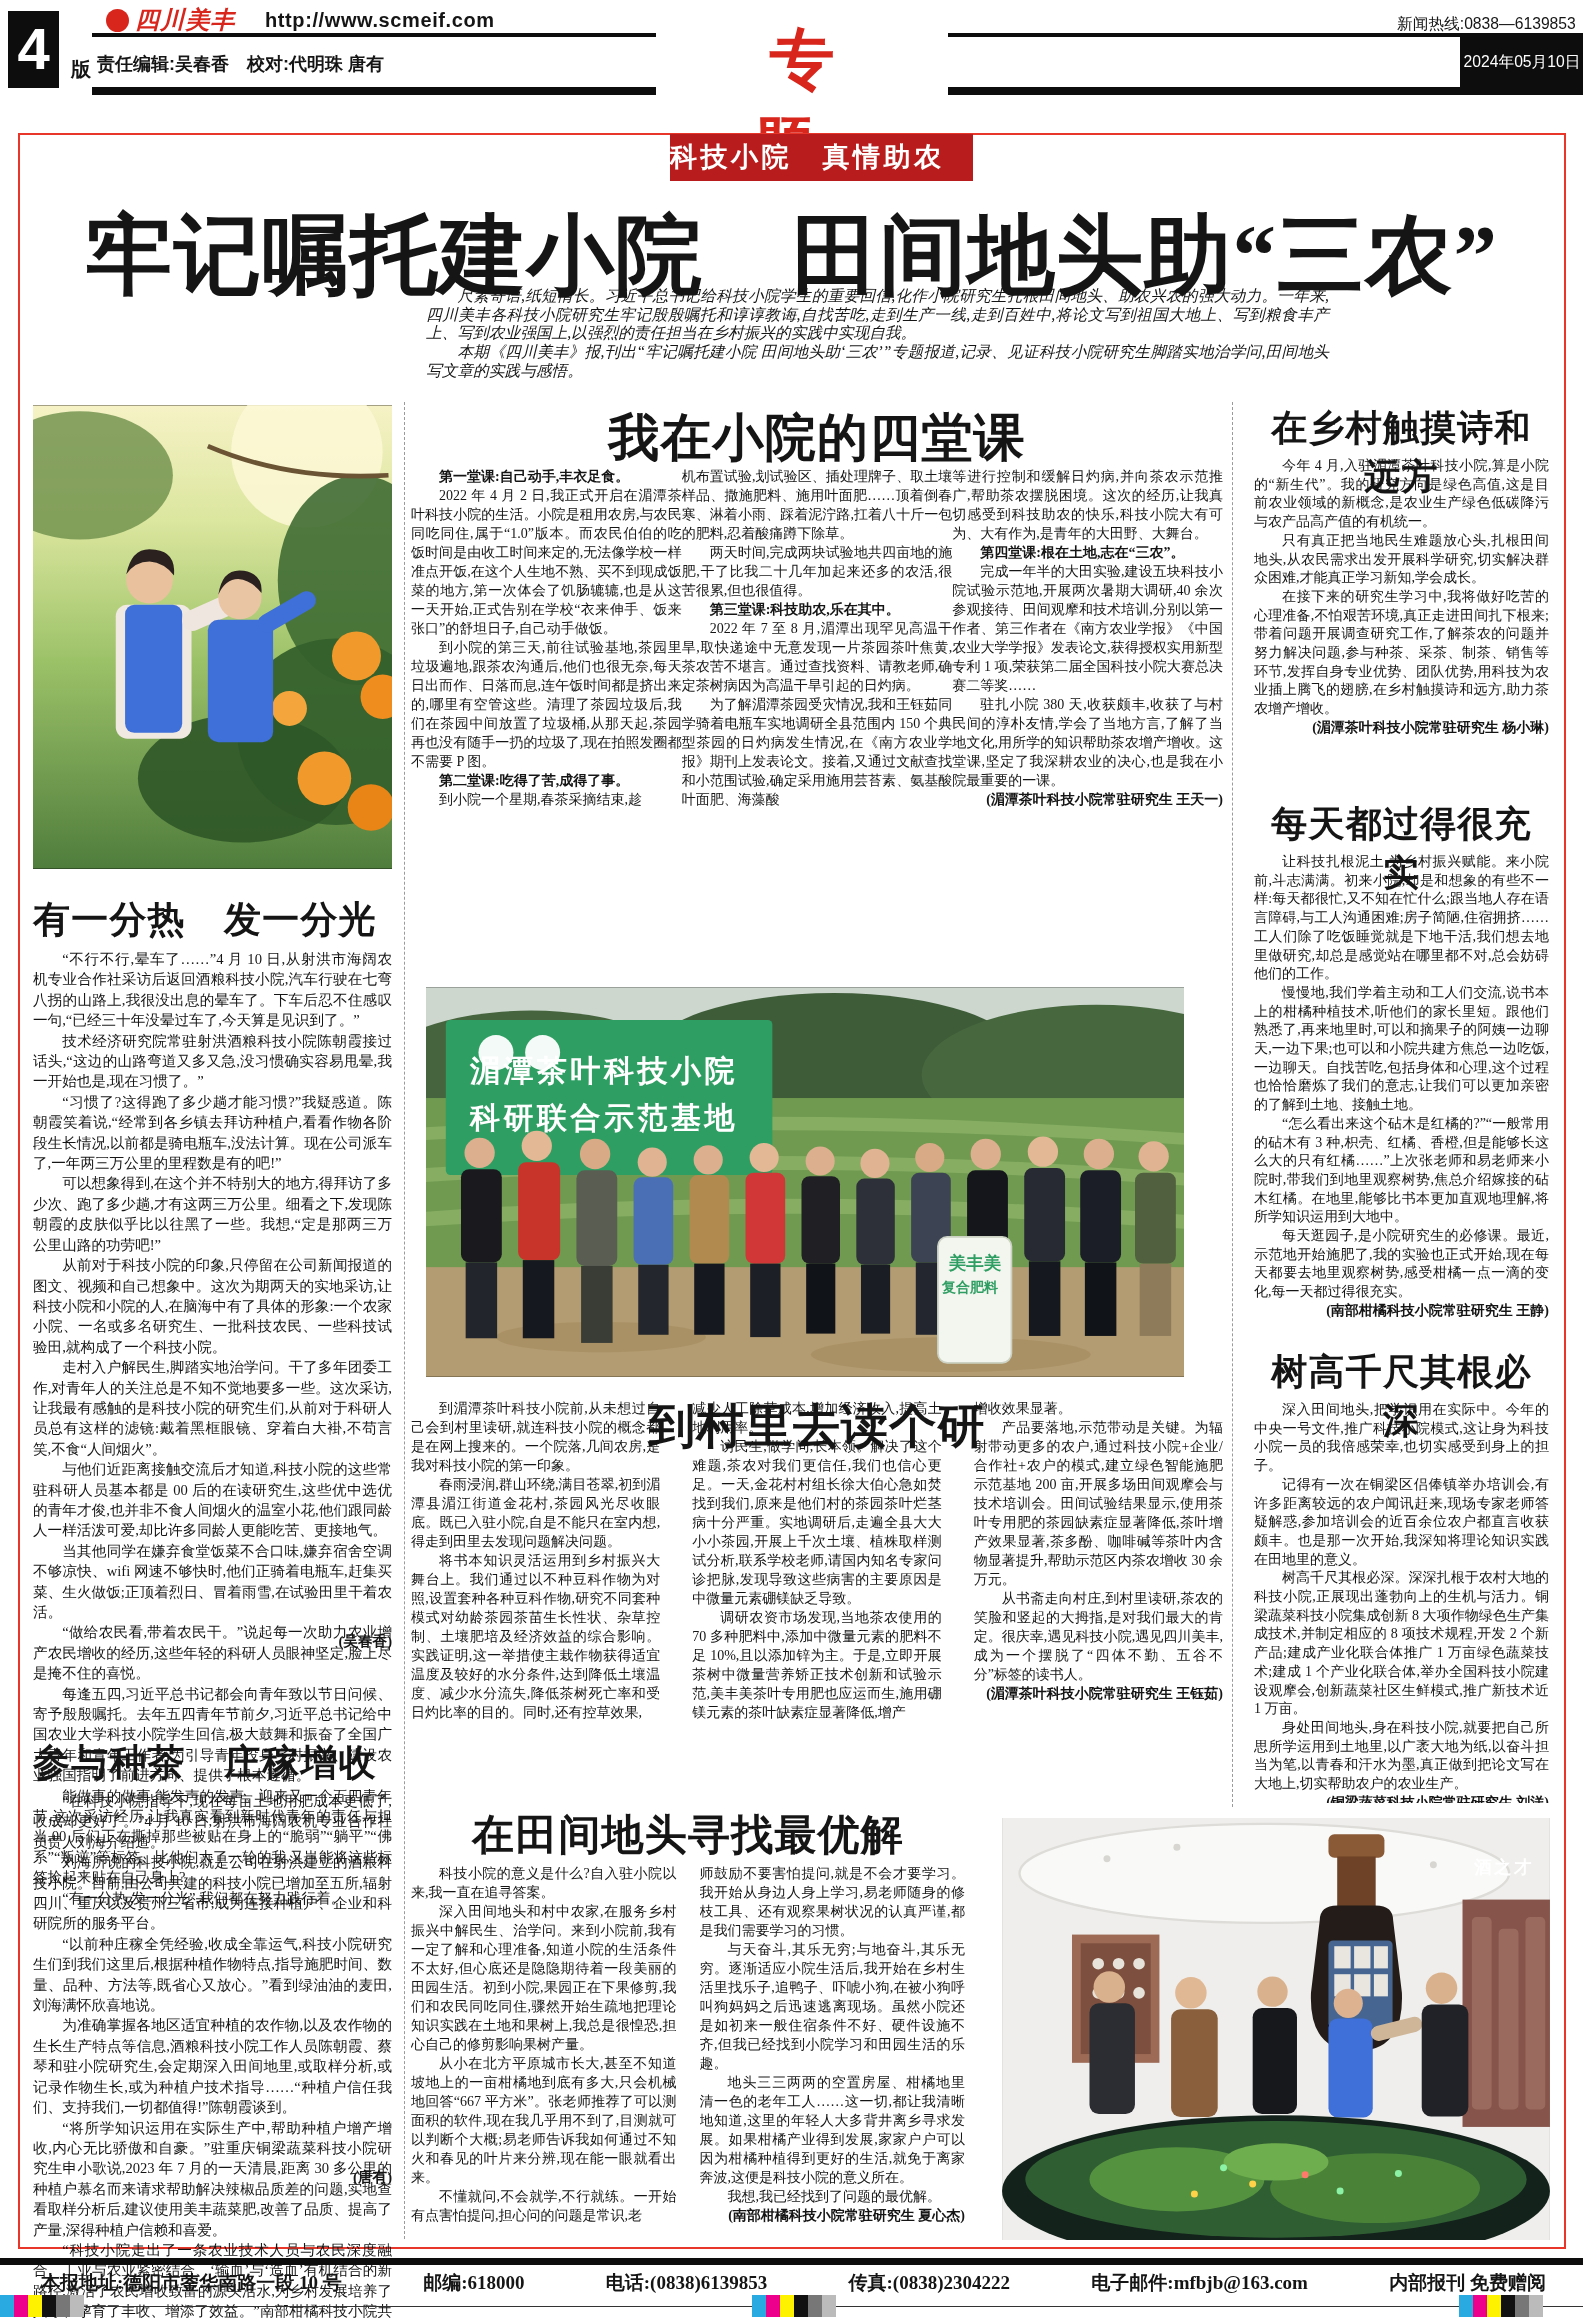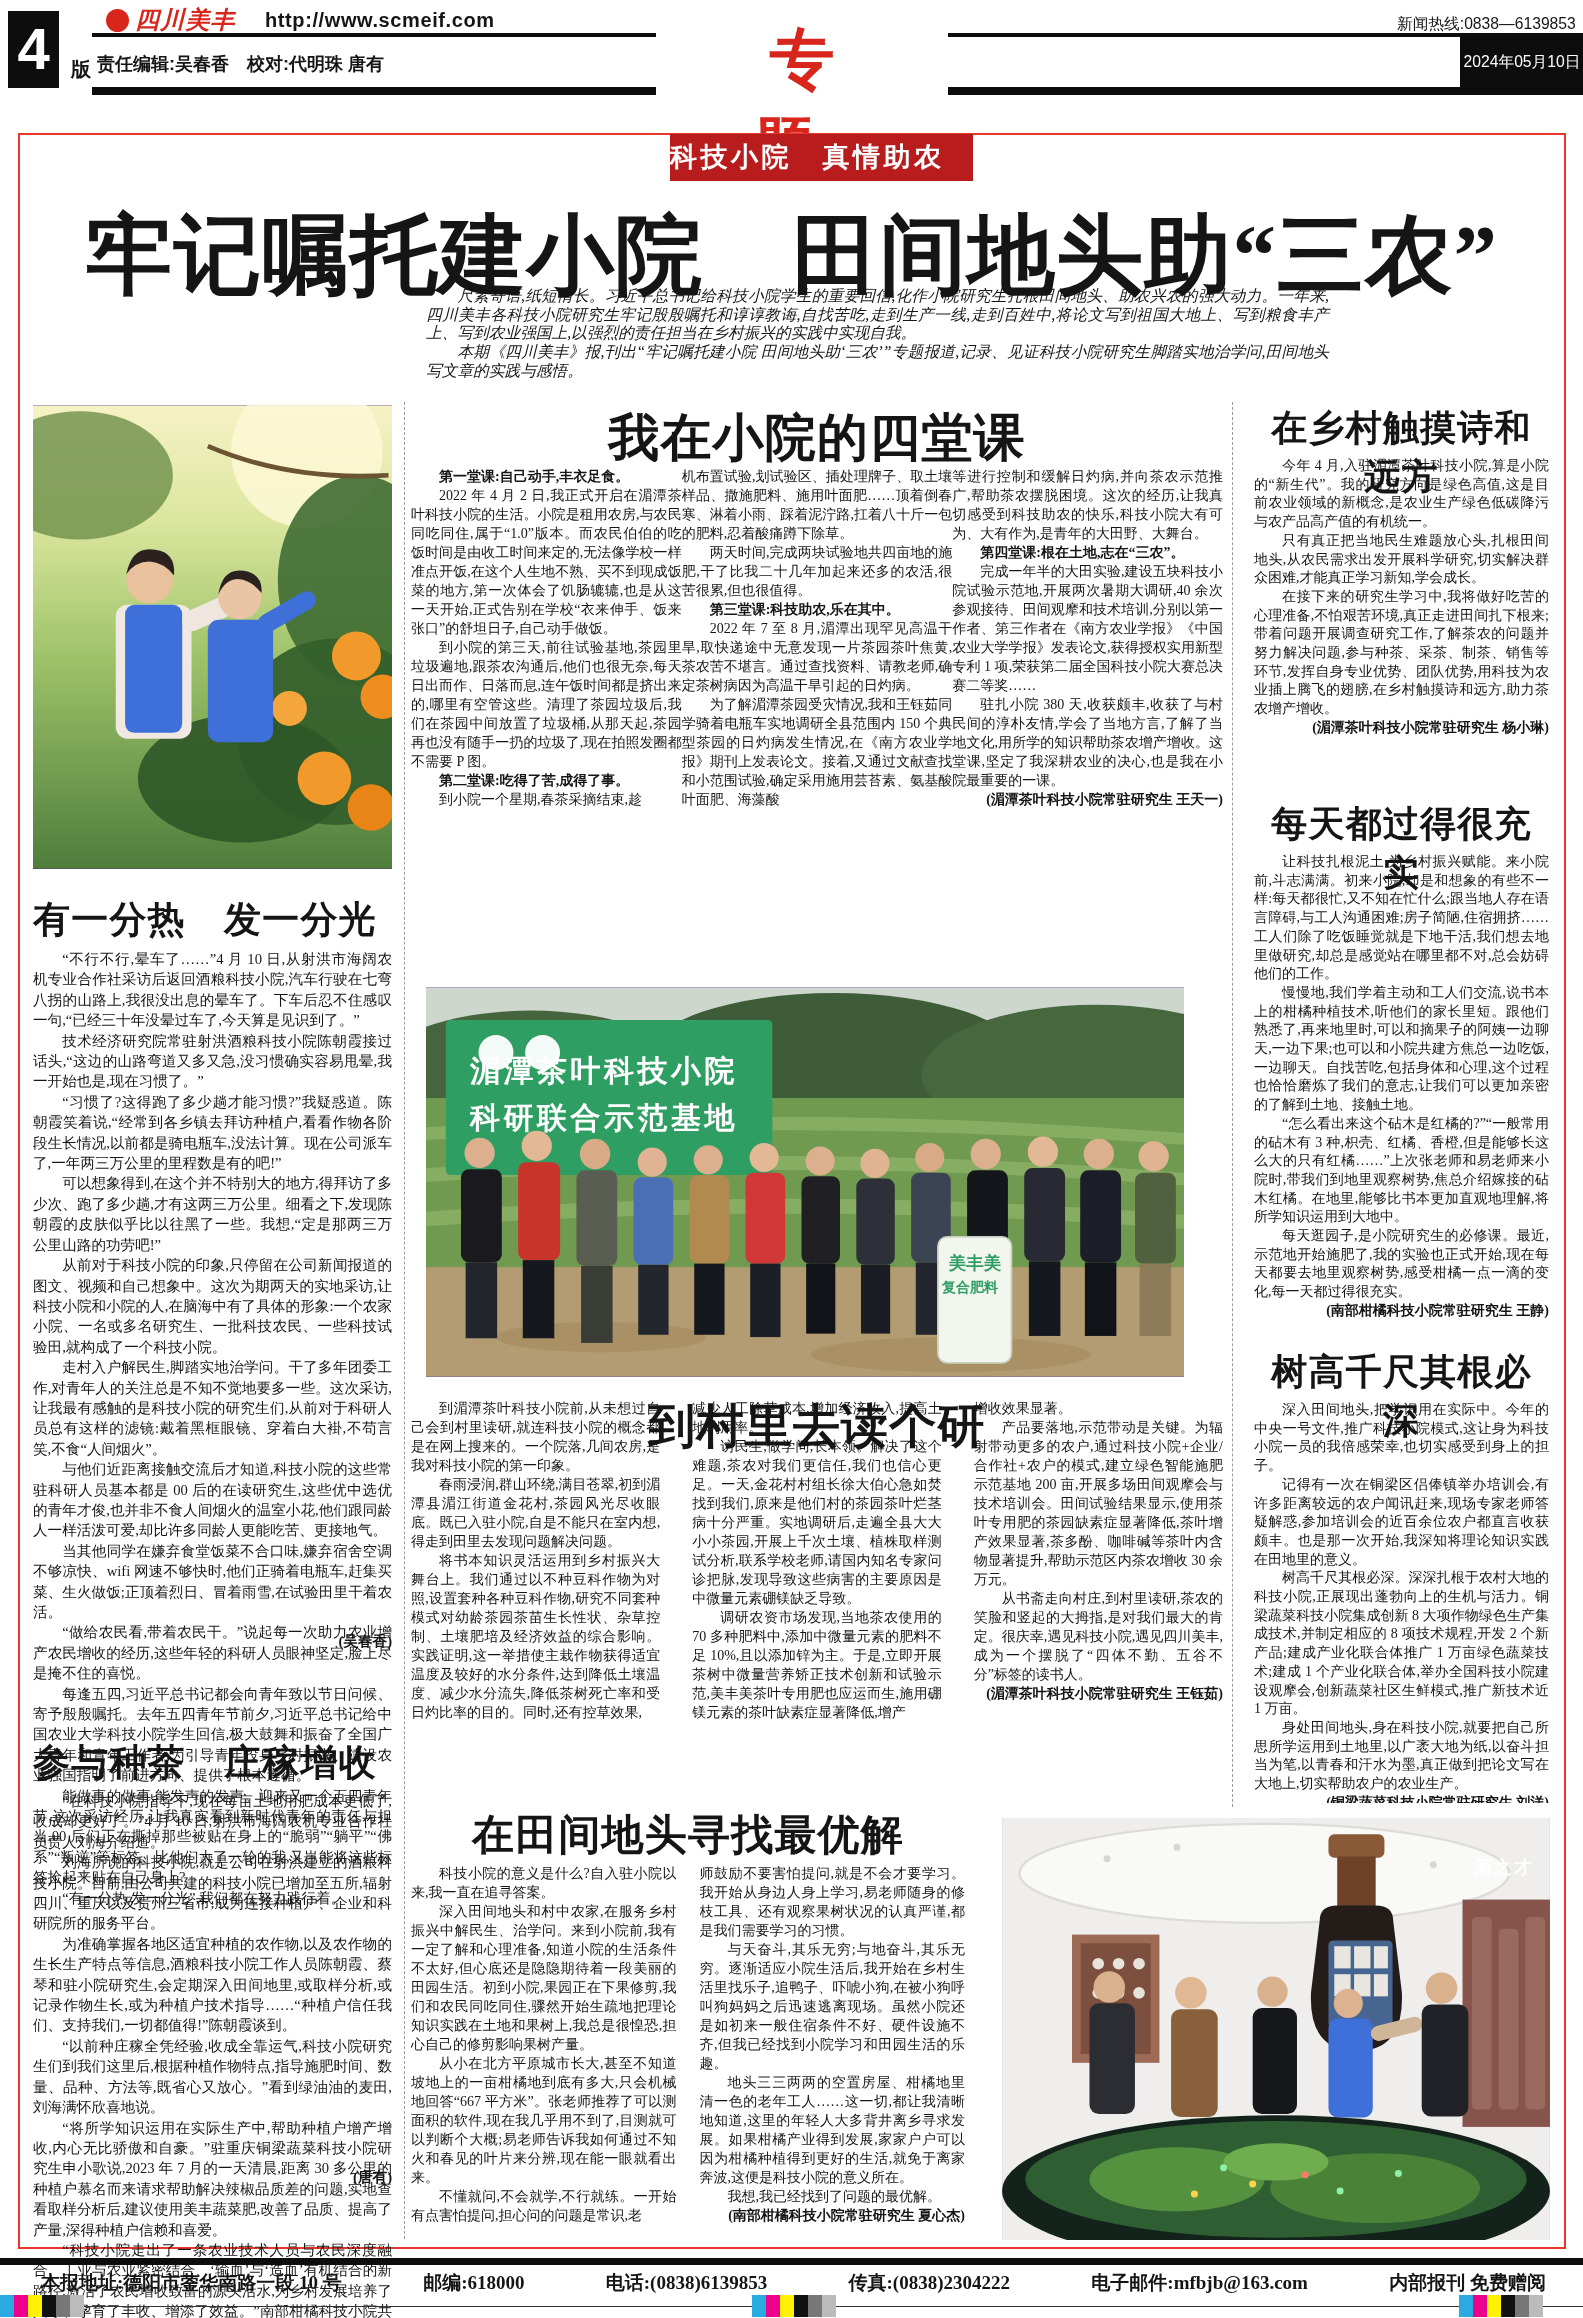--- a/index.html
+++ b/index.html
@@ -35,21 +35,21 @@
   .sig{text-align:right;font-weight:bold}
   .divider{width:0;border-left:1.2px dashed #9a9a9a}
   
   .lcol{font-size:14.6px;line-height:20.4px}
   
   .cols{display:flex}
   .cols .c{flex:1;overflow:hidden}
   .mid{font-size:14px;line-height:19px}
   
   .rcol{font-size:14px;line-height:18.7px}
-  .photo{overflow:hidden;background:#4c1d95}
+  .photo{overflow:hidden;background:#000000}
   .photo svg{display:block}
   .overlay{position:absolute;color:#fff;font-weight:bold;font-family:"Liberation Sans","DejaVu Sans",sans-serif}
   
   .footer-bar{left:0;top:2258px;width:1584px;height:7px;background:#0d0d0d}
   .footer-row{left:41px;top:2270px;width:1505px;display:flex;justify-content:space-between;font-size:19px;font-weight:bold}
   .regline{left:0;top:2306px;width:1584px;height:1.2px;background:#333}
   .reggroup{top:2295px;display:flex}
   .reggroup i{display:block;width:14px;height:22px}
 </style>
 </head>
@@ -131,22 +131,22 @@
     <p>每逢五四,习近平总书记都会向青年致以节日问候、寄予殷殷嘱托。去年五四青年节前夕,习近平总书记给中国农业大学科技小院学生回信,极大鼓舞和振奋了全国广大青年和青年工作者,为引导青年投身乡村振兴、建设农业强国指明了前进方向、提供了根本遵循。</p>
     <p>能做事的做事,能发声的发声。迎来又一个五四青年节,这次采访经历,让我真实看到新时代青年的责任与担当,00 后们正在撕掉那些被贴在身上的“脆弱”“躺平”“佛系”“叛逆”等标签。比他们大了一轮的我,又岂能将这些标签捡起来贴在自己身上?</p>
     <p>“有一分热,发一分光”,我们都在努力践行着。</p>
   </div>
 <div class="abs sig lcol" style="left:33px;top:1631px;width:359px">(吴春香)</div>
 
 <div class="abs atitle" style="left:33px;top:1738px;width:359px;font-size:37px">参与种茶　庄稼增收</div>
 <div class="abs bodytext lcol" style="left:33px;top:1791px;width:359px;height:373px">
     <p>“在科技小院指导下,现在每亩土地用肥成本更低了,收成却更好了。”4 月 10 日,射洪市海阔农机专业合作社负责人刘海介绍道。</p>
     <p>刘海所说的科技小院,就是公司在射洪建立的酒粮科技小院。目前,由公司共建的科技小院已增加至五所,辐射四川、重庆以及贵州三省市,成为连接种植户、企业和科研院所的服务平台。</p>
+    <p>“以前种庄稼全凭经验,收成全靠运气,科技小院研究生们到我们这里后,根据种植作物特点,指导施肥时间、数量、品种、方法等,既省心又放心。”看到绿油油的麦田,刘海满怀欣喜地说。</p>
     <p>为准确掌握各地区适宜种植的农作物,以及农作物的生长生产特点等信息,酒粮科技小院工作人员陈朝霞、蔡琴和驻小院研究生,会定期深入田间地里,或取样分析,或记录作物生长,或为种植户技术指导……“种植户信任我们、支持我们,一切都值得!”陈朝霞谈到。</p>
-    <p>“以前种庄稼全凭经验,收成全靠运气,科技小院研究生们到我们这里后,根据种植作物特点,指导施肥时间、数量、品种、方法等,既省心又放心。”看到绿油油的麦田,刘海满怀欣喜地说。</p>
     <p>“将所学知识运用在实际生产中,帮助种植户增产增收,内心无比骄傲和自豪。”驻重庆铜梁蔬菜科技小院研究生申小歌说,2023 年 7 月的一天清晨,距离 30 多公里的种植户慕名而来请求帮助解决辣椒品质差的问题,实地查看取样分析后,建议使用美丰蔬菜肥,改善了品质、提高了产量,深得种植户信赖和喜爱。</p>
     <p>“科技小院走出了一条农业技术人员与农民深度融合、工业与农业紧密结合、‘输血’与‘造血’有机结合的新路径,激活了农民增收致富的源头活水,为乡村发展培养了人才、孕育了丰收、增添了效益。”南部柑橘科技小院共建方负责人焦国立如是说。</p>
   </div>
 <div class="abs sig lcol" style="left:33px;top:2167px;width:359px">(唐有)</div>
 
 <div class="abs atitle" style="left:411px;top:404px;width:812px;text-align:center;font-size:51px">我在小院的四堂课</div>
 <div class="abs cols mid" style="left:411px;top:467px;width:812px;height:513px;">
   <div class="c bodytext">
       <p class="lead">第一堂课:自己动手,丰衣足食。</p>
       <p>2022 年 4 月 2 日,我正式开启在湄潭茶叶科技小院的生活。小院是租用农房,与农民同吃同住,属于“1.0”版本。而农民伯伯的吃饭时间是由收工时间来定的,无法像学校一样准点开饭,在这个人生地不熟、买不到现成饭菜的地方,第一次体会了饥肠辘辘,也是从这一天开始,正式告别在学校“衣来伸手、饭来张口”的舒坦日子,自己动手做饭。</p>

